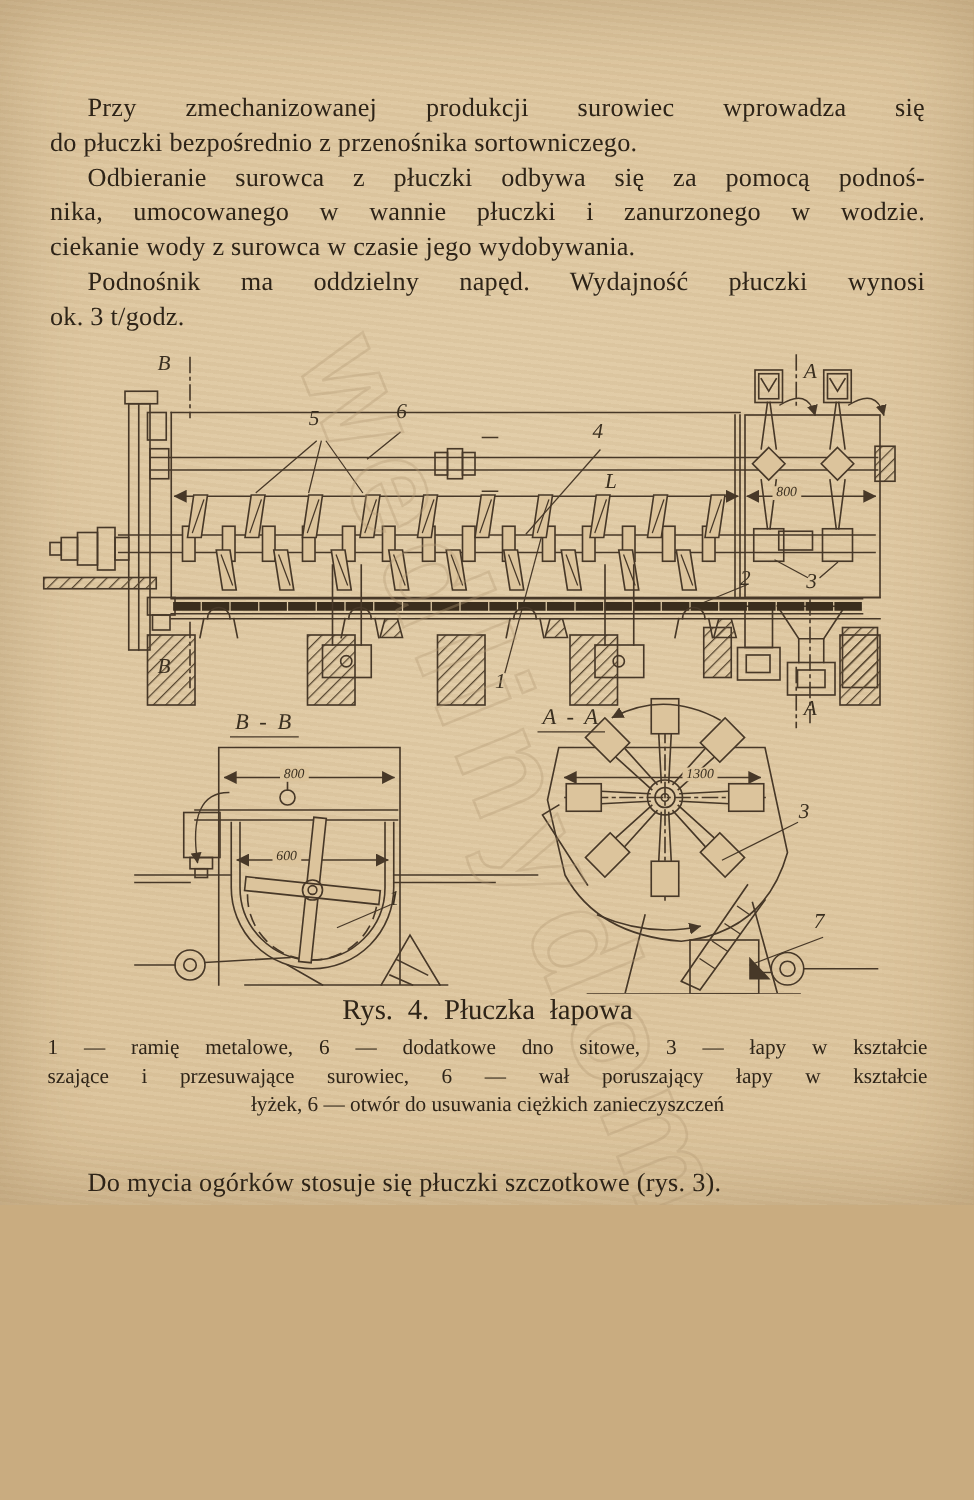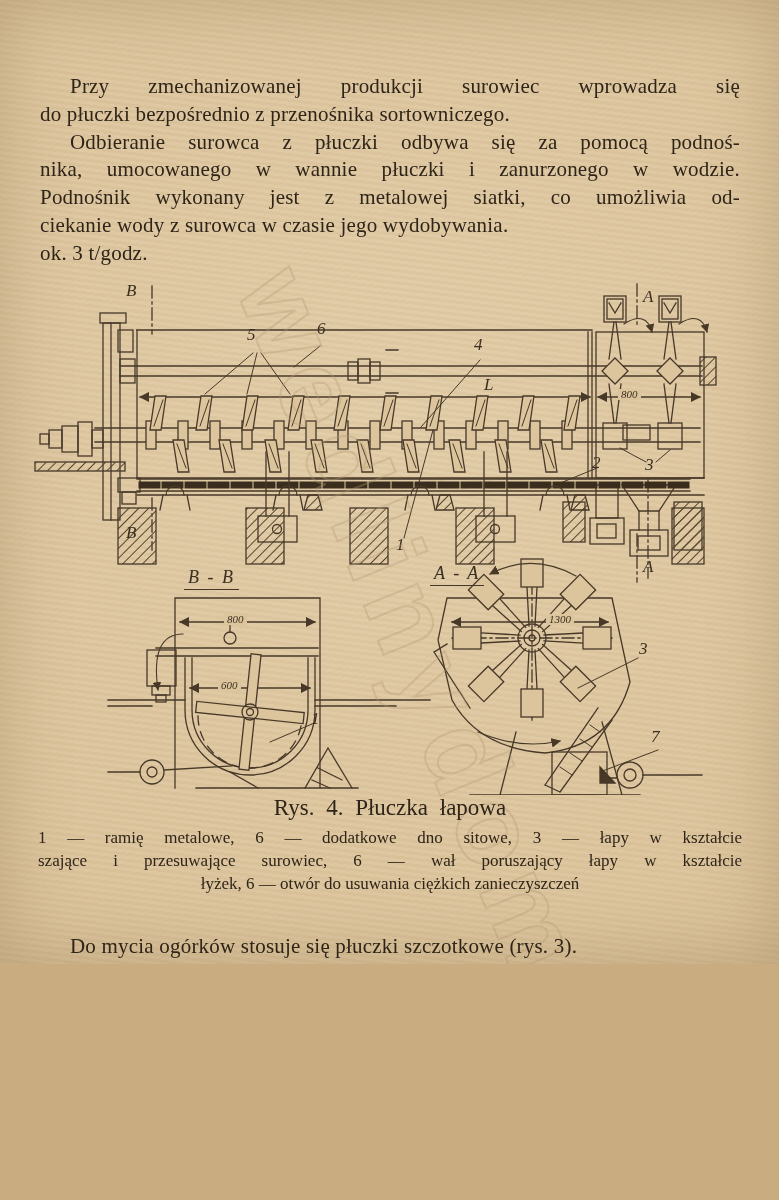--- a/index.html
+++ b/index.html
@@ -47,22 +47,22 @@
 </head>
 <body>
 
 <div class="page">
 
   <div class="text-block" id="top-text">
       <div class="tline ind">Przy zmechanizowanej produkcji surowiec wprowadza się</div>
       <div class="tline noj">do płuczki bezpośrednio z przenośnika sortowniczego.</div>
       <div class="tline ind">Odbieranie surowca z płuczki odbywa się za pomocą podnoś-</div>
       <div class="tline">nika, umocowanego w wannie płuczki i zanurzonego w wodzie.</div>
-      <div class="tline">Podnośnik wykonany jest z metalowej siatki, co umożliwia od-</div>
       <div class="tline noj">ciekanie wody z surowca w czasie jego wydobywania.</div>
+      <div class="tline ind">Podnośnik ma oddzielny napęd. Wydajność płuczki wynosi</div>
       <div class="tline noj">ok. 3 t/godz.</div>
     </div>
 
   <div class="figure">
     <svg viewBox="0 0 779 515" width="779" height="515">
       <defs>
         <pattern id="hatch" patternUnits="userSpaceOnUse" width="7" height="7" patternTransform="rotate(45)">
           <line x1="0" y1="0" x2="0" y2="7" stroke="#55452f" stroke-width="2"></line>
         </pattern>
         <marker id="ah" viewBox="0 0 10 10" refX="9" refY="5" markerWidth="8" markerHeight="8" orient="auto-start-reverse">

